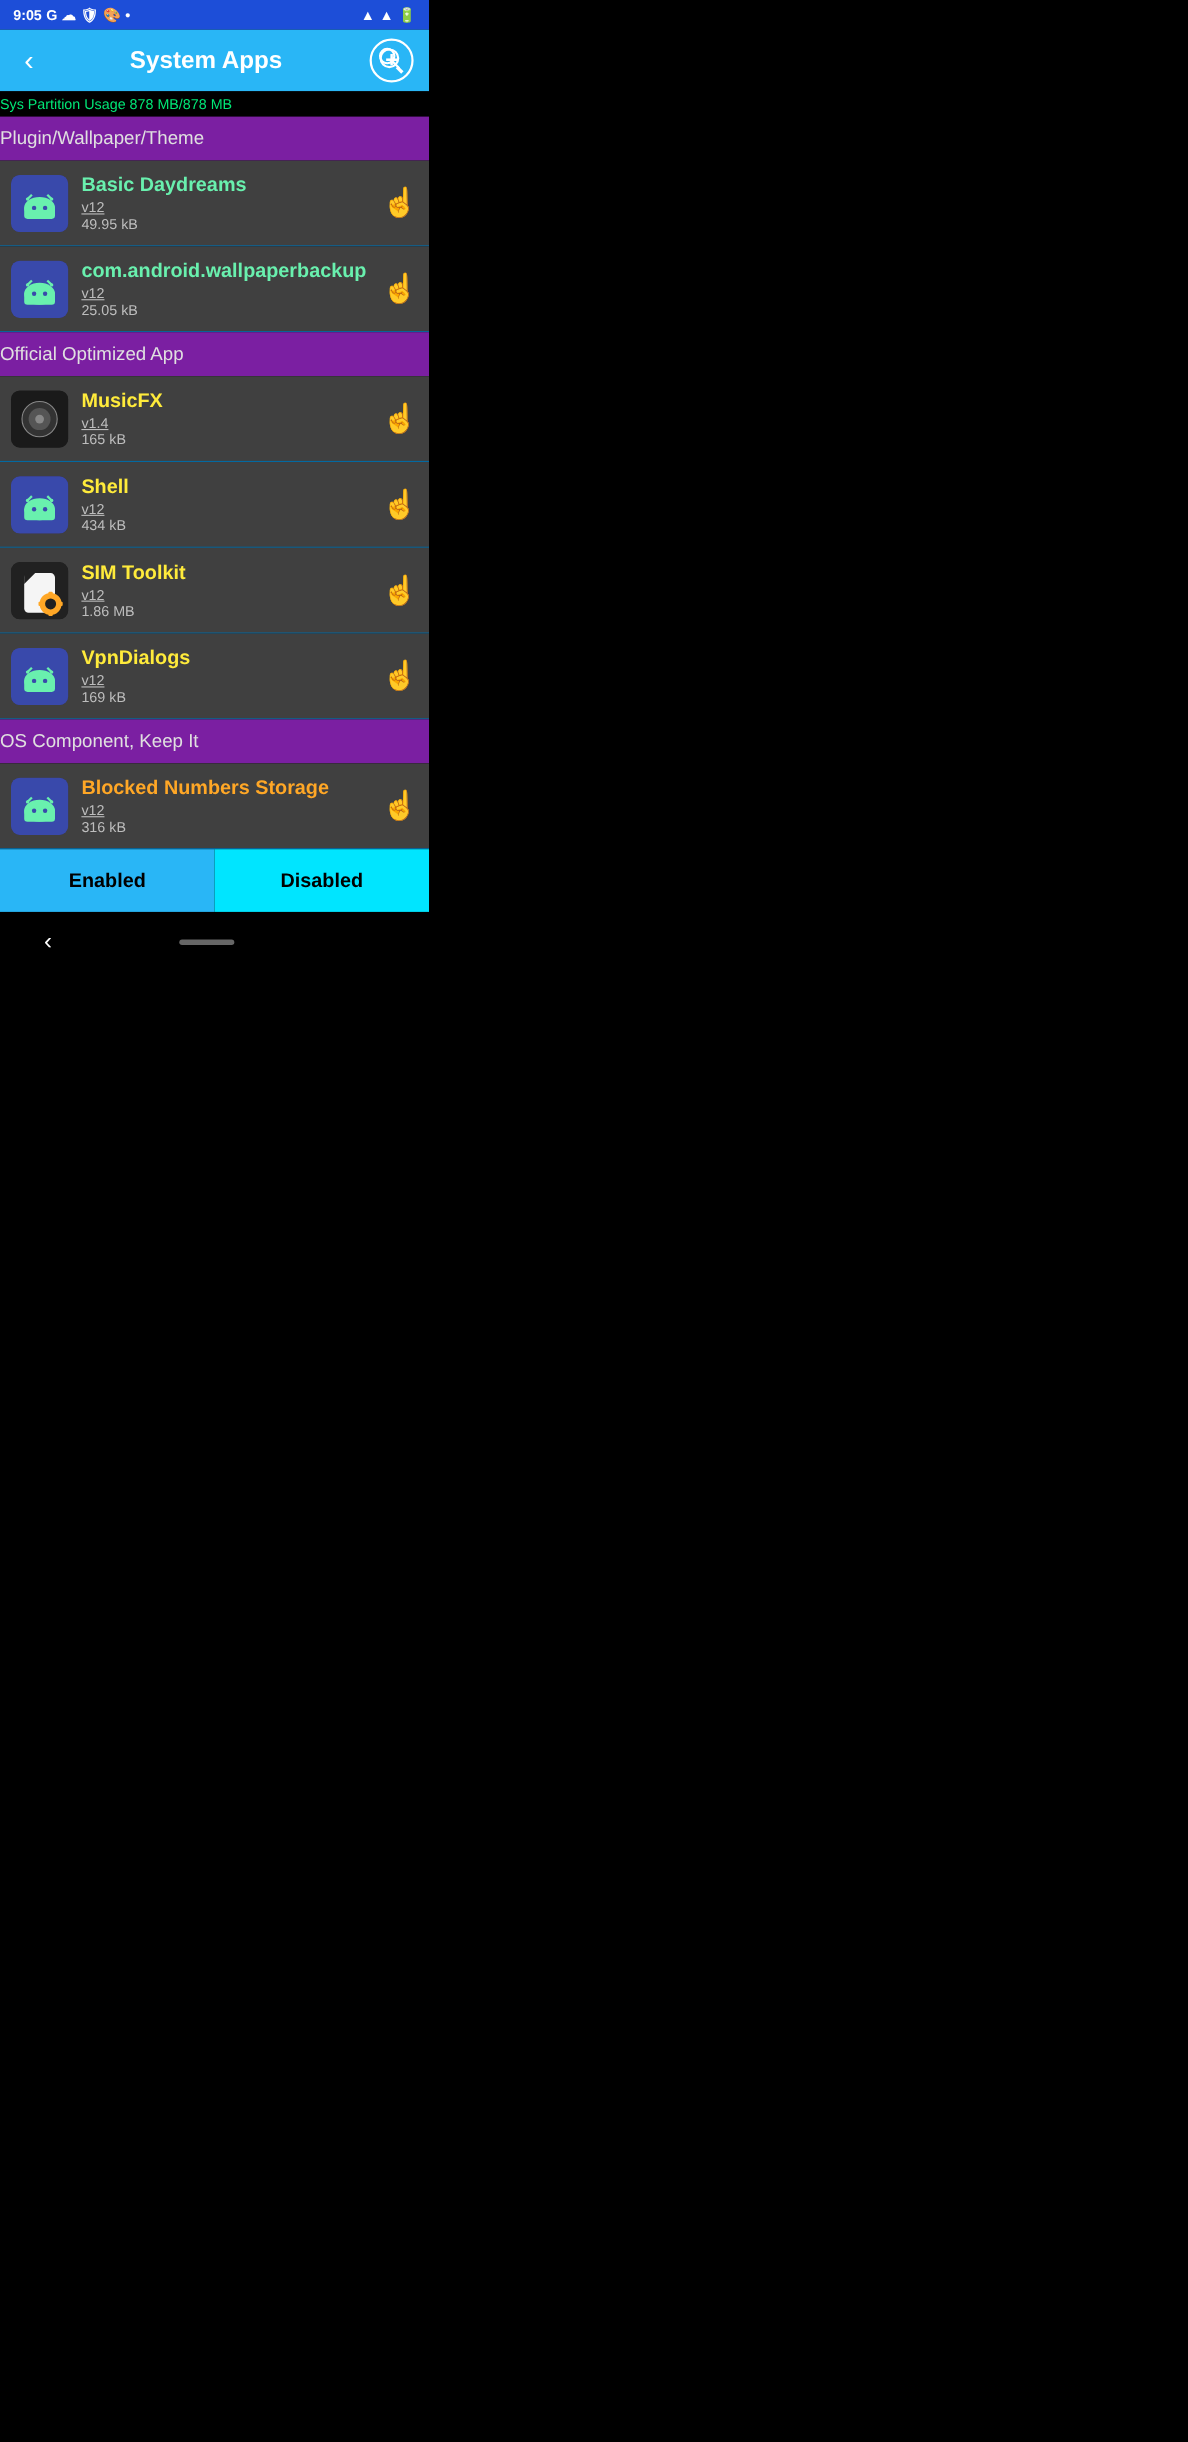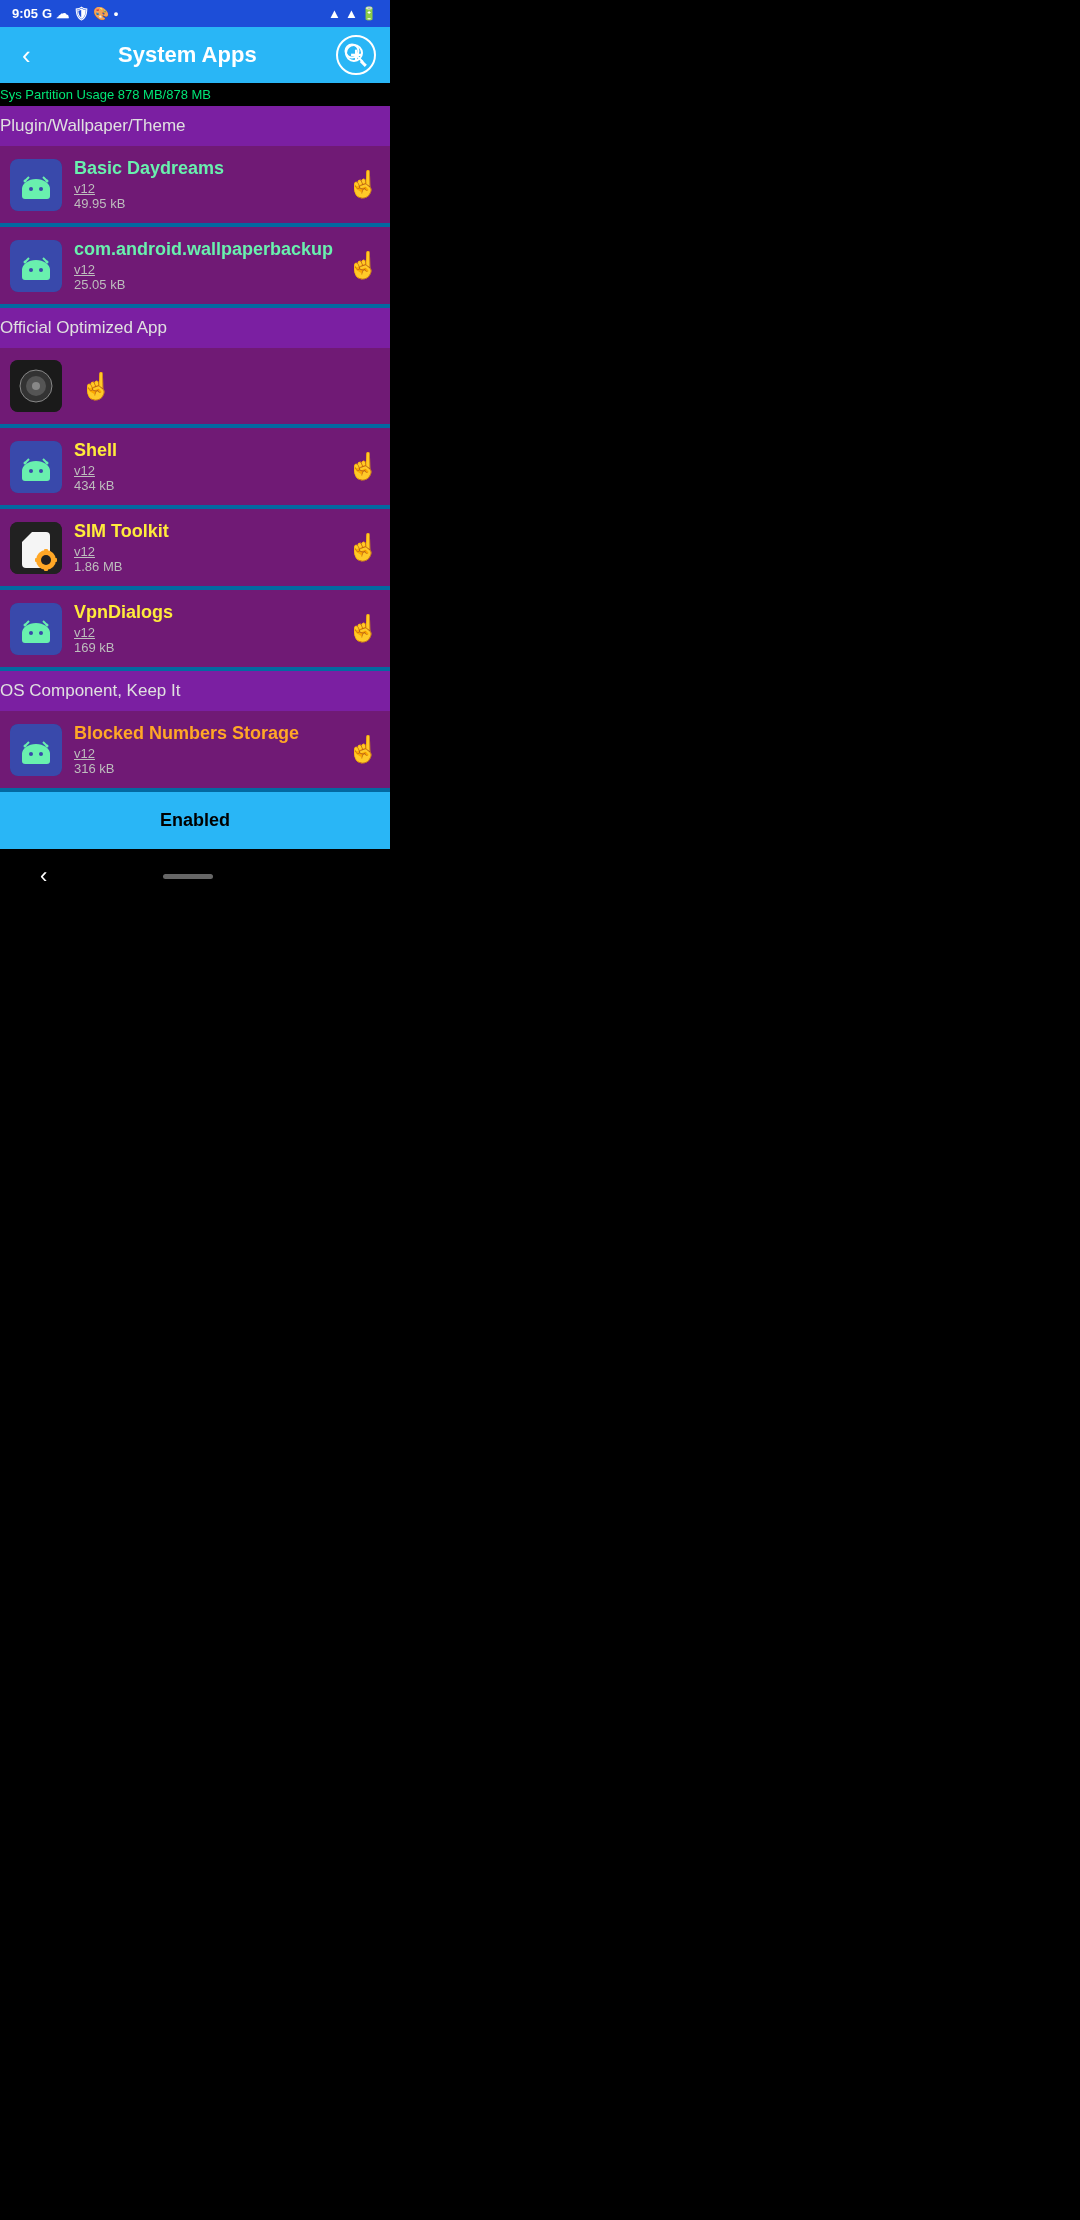--- a/index.html
+++ b/index.html
@@ -95,23 +95,23 @@
       color: #e0e0e0;
       font-size: 17px;
       padding: 10px 0;
     }
 
     
     .app-item {
       display: flex;
       align-items: center;
       padding: 12px 10px;
-      border-bottom: 4px solid #0369a1;
+      border-bottom: 1px solid #0369a1;
       cursor: pointer;
-      background: #701a75;
+      background: #404040;
     }
     .app-icon {
       width: 52px;
       height: 52px;
       border-radius: 8px;
       margin-right: 12px;
       flex-shrink: 0;
       display: flex;
       align-items: center;
       justify-content: center;
@@ -285,20 +285,25 @@
 <div class="app-item">
   <div class="app-icon musicfx-icon">
     <svg viewBox="0 0 52 52" xmlns="http://www.w3.org/2000/svg">
       <rect width="52" height="52" fill="#1a1a1a" rx="8"></rect>
       <circle cx="26" cy="26" r="16" fill="#333"></circle>
       <circle cx="26" cy="26" r="10" fill="#555"></circle>
       <circle cx="26" cy="26" r="4" fill="#888"></circle>
       <ellipse cx="26" cy="26" rx="16" ry="16" fill="none" stroke="#888" stroke-width="1"></ellipse>
     </svg>
   </div>
+  <div class="app-info">
+    <div class="app-name yellow">MusicFX</div>
+    <div class="app-version">v1.4</div>
+    <div class="app-size">165 kB</div>
+  </div>
   <div class="touch-icon">☝</div>
 </div>
 
 <div class="app-item">
   <div class="app-icon">
     <svg viewBox="0 0 52 52" xmlns="http://www.w3.org/2000/svg">
       <rect width="52" height="52" fill="#3949ab" rx="8"></rect>
       <ellipse cx="26" cy="30" rx="14" ry="10" fill="#69f0ae"></ellipse>
       <rect x="12" y="28" width="28" height="12" rx="3" fill="#69f0ae"></rect>
       <circle cx="21" cy="30" r="2" fill="#3949ab"></circle>
@@ -385,19 +390,20 @@
   <div class="app-info">
     <div class="app-name orange">Blocked Numbers Storage</div>
     <div class="app-version">v12</div>
     <div class="app-size">316 kB</div>
   </div>
   <div class="touch-icon">☝</div>
 </div>
 
 <div class="bottom-buttons">
   <button class="btn-enabled">Enabled</button>
+  <button class="btn-disabled">Disabled</button>
 </div>
 
 <div class="nav-bar">
   <span class="nav-back">‹</span>
   <div class="nav-home"></div>
   <span style="width:22px;"></span>
 </div>
 
 </body></html>

